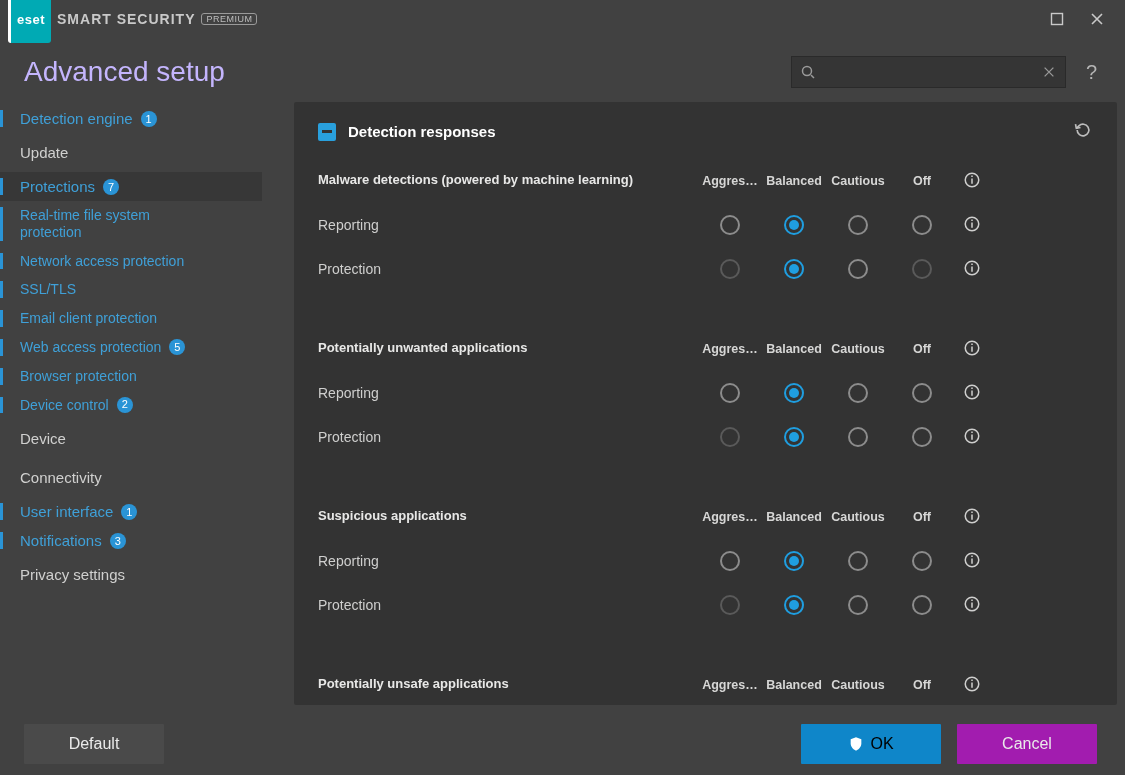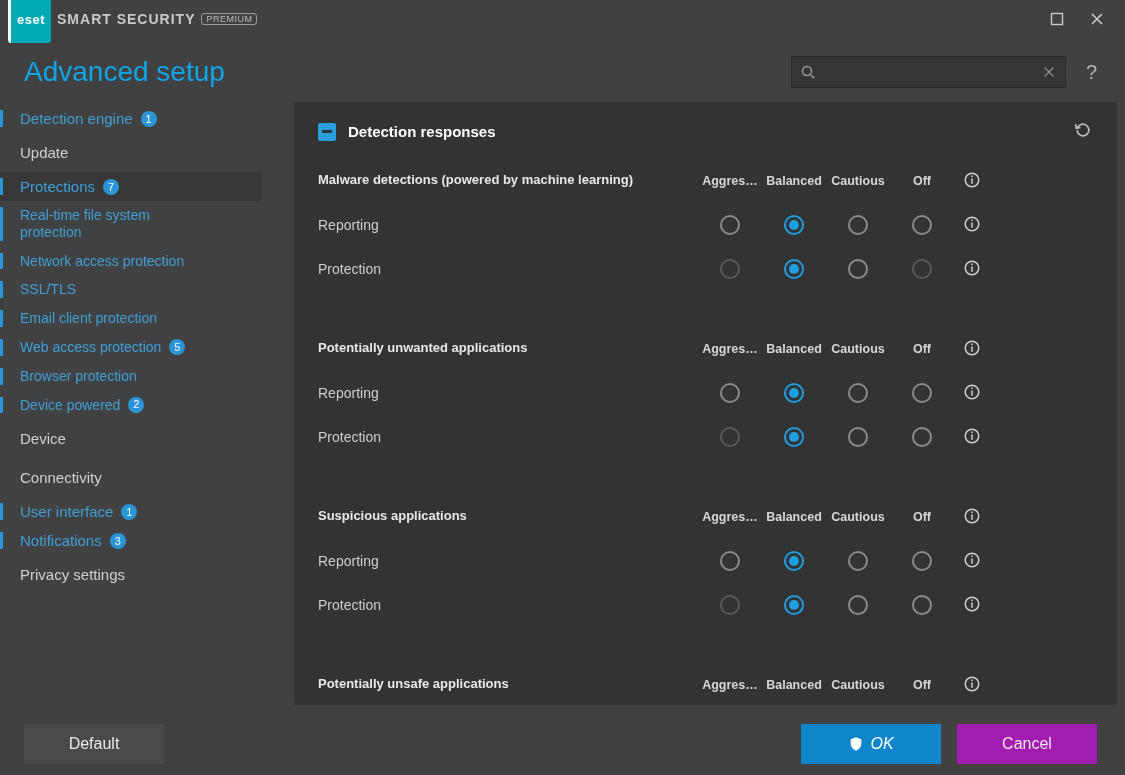--- a/index.html
+++ b/index.html
@@ -10,21 +10,21 @@
   .logo { display: inline-flex; align-items: center; gap: 6px; }
   .logo-badge { background: #00aab4; color: #fff; font-weight: 700; font-size: 13px; border-radius: 3px; padding: 16px 6px; letter-spacing: 0.5px; border-left: 3px solid #fff; }
   .logo-badge::before { content: ""; }
   .logo-text { color: #c9c9c9; font-size: 14px; letter-spacing: 1px; font-weight: 700; }
   .logo-premium { border: 1px solid #9a9a9a; color: #bdbdbd; font-size: 9px; border-radius: 3px; padding: 0 4px; letter-spacing: 0.5px; }
   .title-spacer { flex: 1; }
   .titlebtn { width: 40px; height: 30px; display: flex; align-items: center; justify-content: center; color: #c9c9c9; }
 
   
   .header { display: flex; align-items: center; padding: 18px 24px 14px 24px; gap: 16px; }
-  .header h1 { color: #0ea5e9; font-size: 28px; font-weight: 400; flex: 1; }
+  .header h1 { color: #c4b5fd; font-size: 28px; font-weight: 400; flex: 1; }
   .searchbox { position: relative; width: 275px; height: 32px; background: #353535; border: 1px solid #2a2a2a; display: flex; align-items: center; }
   .searchbox .sicon { width: 32px; display:flex; align-items:center; justify-content:center; color:#9a9a9a; }
   .searchbox input { flex: 1; background: transparent; border: none; outline: none; color: #ddd; font-size: 13px; }
   .searchbox .clearicon { width: 32px; display:flex; align-items:center; justify-content:center; color:#9a9a9a; }
   .help { color: #b5b5b5; font-size: 20px; padding: 0 4px; }
 
   
   .layout { display: flex; height: calc(775px - 38px - 72px - 62px); }
 
   
@@ -58,21 +58,21 @@
   .radio { width:20px; height:20px; border:2px solid #8c8c8c; border-radius:50%; display:inline-block; position:relative; background:transparent; }
   .radio.disabled { border-color:#5a5a5a; }
   .radio.sel { border-color:#1f9ee0; }
   .radio.sel::after { content:""; position:absolute; inset:3px; border-radius:50%; background:#1f9ee0; }
 
   
   .footer { position:absolute; left:0; right:4px; bottom:0; height:62px; background:#414141; display:flex; align-items:center; padding: 0 24px; gap: 16px; }
   .btn { height:40px; min-width:140px; border:none; border-radius:1px; font-size:16px; color:#eaeaea; cursor:pointer; display:inline-flex; align-items:center; justify-content:center; gap:6px; }
   .btn-default { background:#4a4a4a; }
   .btn-cancel { background:#a21caf; }
-  .btn-ok { background:#0f86c9; color:#ffffff;font-style:italic; }
+  .btn-ok { background:#0f86c9; color:#000000; }
   .footer .spacer { flex:1; }
 
   .icon-svg { width:16px; height:16px; }
 </style>
 </head>
 <body>
 
 <div class="titlebar">
   <div class="logo">
     <span class="logo-badge">eset</span>
@@ -139,21 +139,21 @@
       <span>Email client protection</span>
     </div>
     <div class="navitem blue subitem marker">
       <span>Web access protection</span>
       <span class="badge">5</span>
     </div>
     <div class="navitem blue subitem marker">
       <span>Browser protection</span>
     </div>
     <div class="navitem blue subitem marker">
-      <span>Device powered</span>
+      <span>Device control</span>
       <span class="badge">2</span>
     </div>
 
     <div class="navitem">
       <span>Device</span>
     </div>
     <div class="navitem">
       <span>Connectivity</span>
     </div>
     <div class="navitem blue marker">

